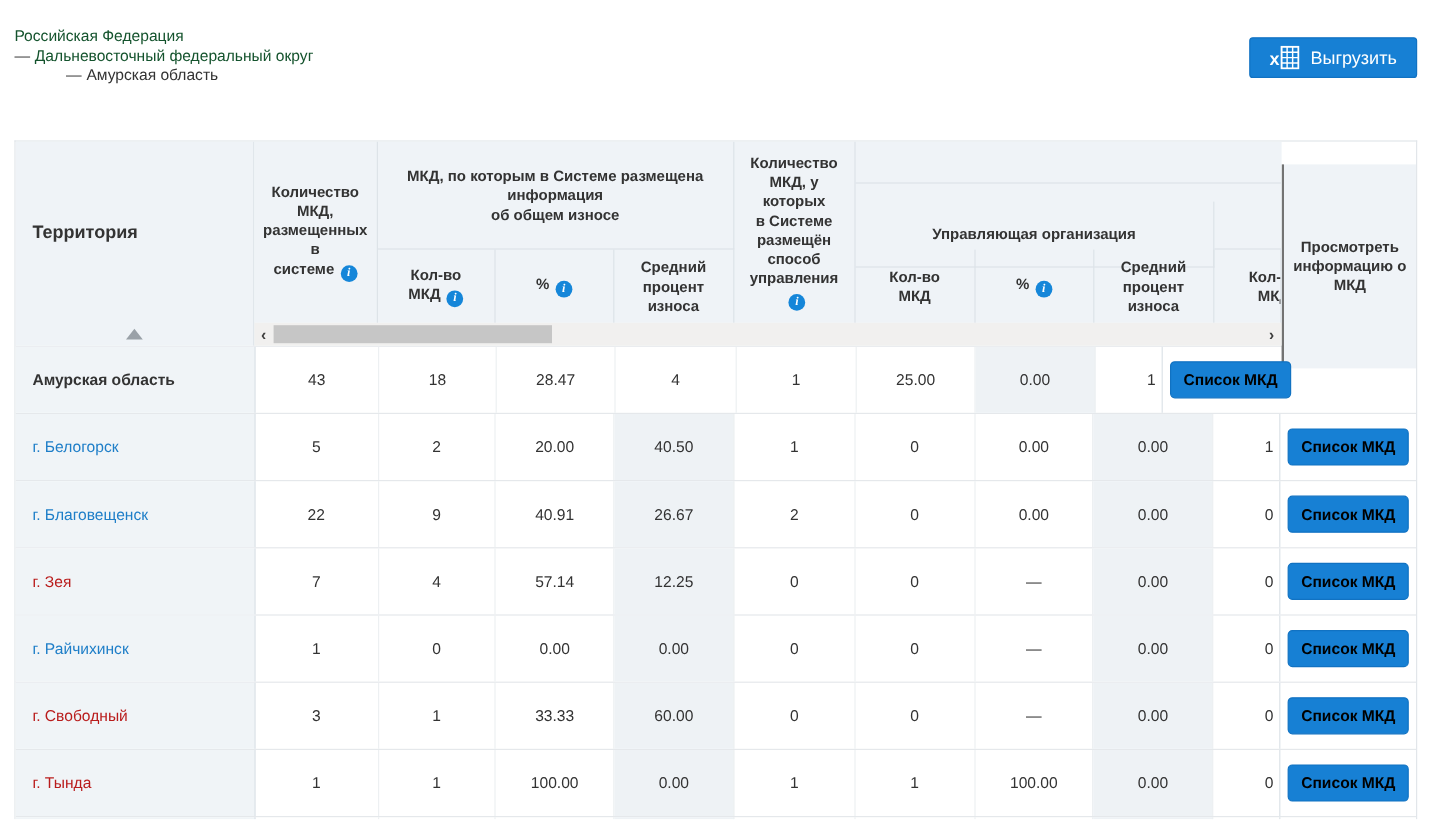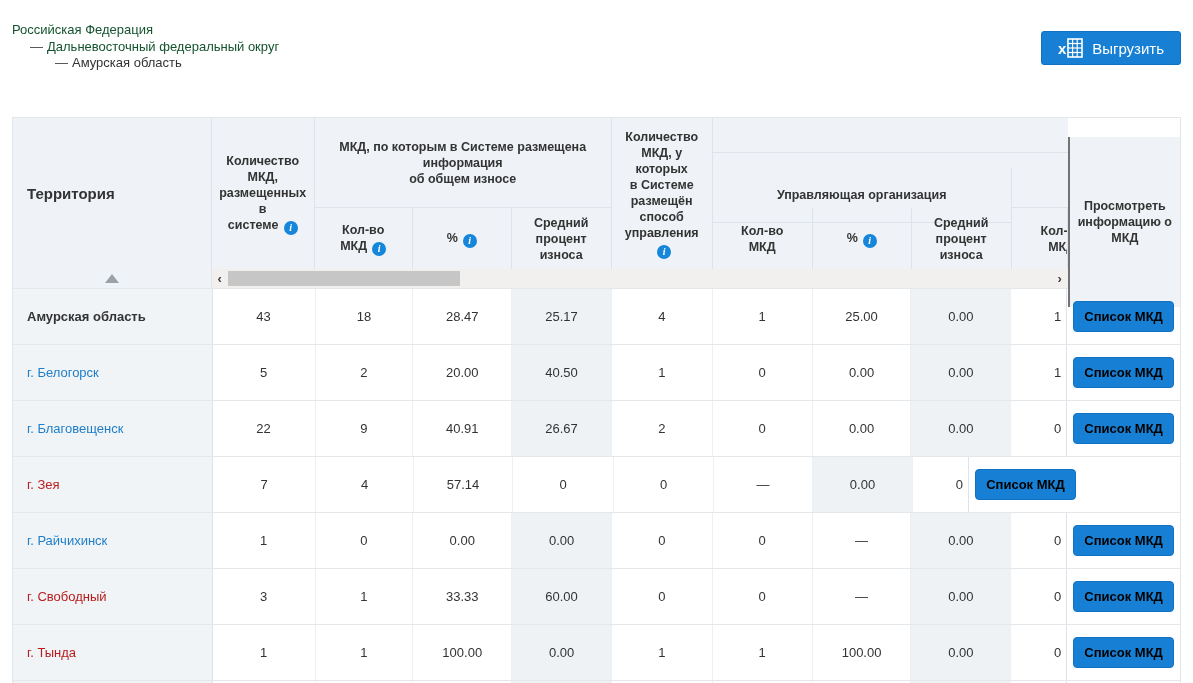--- a/index.html
+++ b/index.html
@@ -2,21 +2,21 @@
 <html lang="ru"><head>
 <meta charset="utf-8">
 <style>
   * { box-sizing: border-box; margin: 0; padding: 0; }
   html, body { background: #fff; }
   body { font-family: "Liberation Sans", sans-serif; color: #333; }
   .page { position: relative; width: 1193px; height: 683px; background: #fff; overflow: hidden; }
 
   
   .breadcrumb { position: absolute; left: 12px; top: 22px; font-size: 13px; line-height: 16.5px; }
-  .crumb-line2 { margin-left: 18px; }
+  .crumb-line2 { }
   .crumb-line3 { margin-left: 43px; }
   .crumb-dash { color: #444; margin-right: 4px; }
   a.crumb-link { color: #14532d; text-decoration: none; cursor: pointer; }
   .crumb-current { color: #333; }
 
   
   .export-btn { position: absolute; top: 31px; right: 12px; height: 34px; padding: 0 16px;
     background: #1780d4; border: 1px solid #1172c2; border-radius: 3px; color: #fff;
     font-size: 15px; font-family: "Liberation Sans", sans-serif;
     display: flex; align-items: center; gap: 9px; cursor: pointer; }
@@ -204,21 +204,20 @@
       </div>
     </div>
 
     <div class="row">
       <div class="cell terr">
           <span class="terr-name bold">Амурская область</span>
         </div>
       <div class="cell c1">43</div>
       <div class="cell c2">18</div>
       <div class="cell c3">28.47</div>
-      <div class="cell c4">25.17</div>
       <div class="cell c5">4</div>
       <div class="cell c6">1</div>
       <div class="cell c7">25.00</div>
       <div class="cell c8">0.00</div>
       <div class="cell c9">1</div>
       <div class="cell act">
           <button class="list-btn">Список МКД</button>
         </div>
     </div>
 
@@ -258,20 +257,21 @@
         </div>
     </div>
 
     <div class="row">
       <div class="cell terr">
           <span class="terr-name plain">г. Зея</span>
         </div>
       <div class="cell c1">7</div>
       <div class="cell c2">4</div>
       <div class="cell c3">57.14</div>
+      <div class="cell c4">12.25</div>
       <div class="cell c5">0</div>
       <div class="cell c6">0</div>
       <div class="cell c7">—</div>
       <div class="cell c8">0.00</div>
       <div class="cell c9">0</div>
       <div class="cell act">
           <button class="list-btn">Список МКД</button>
         </div>
     </div>
 

